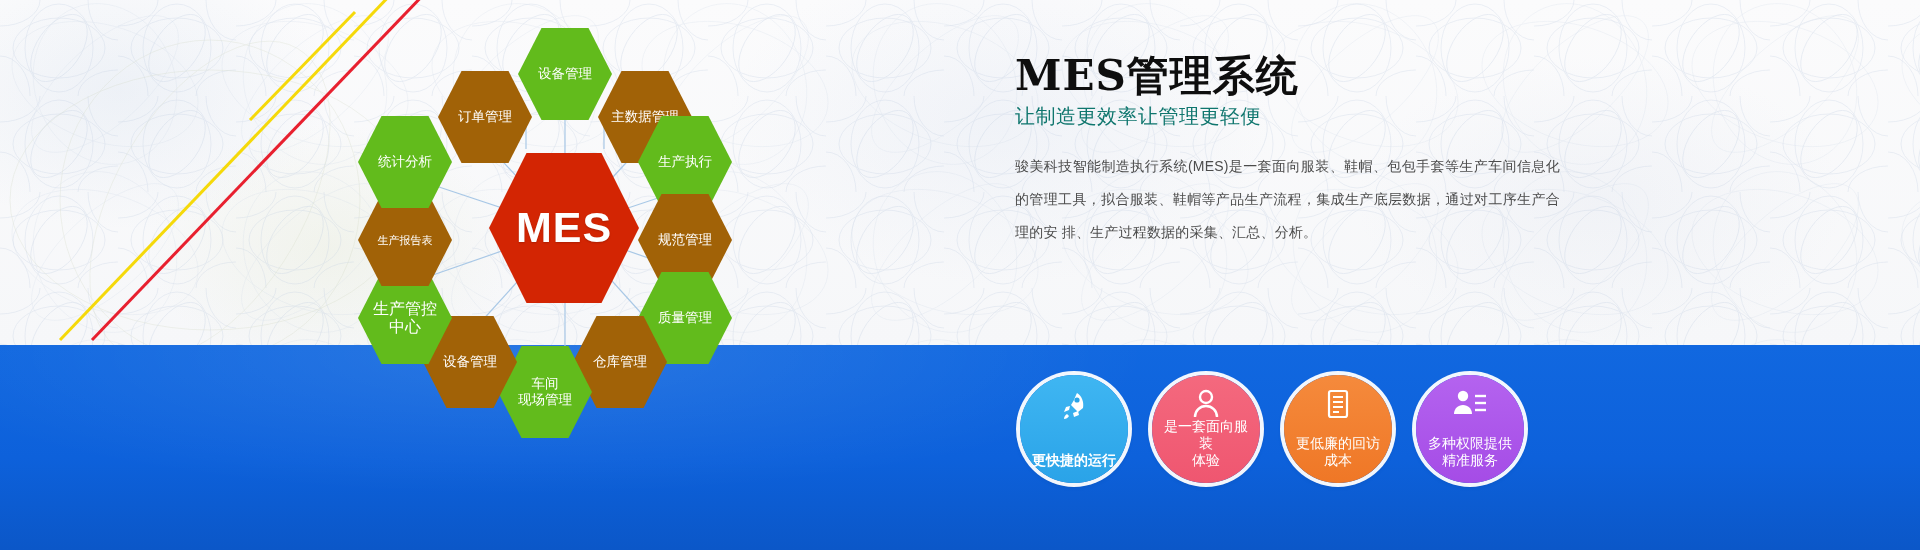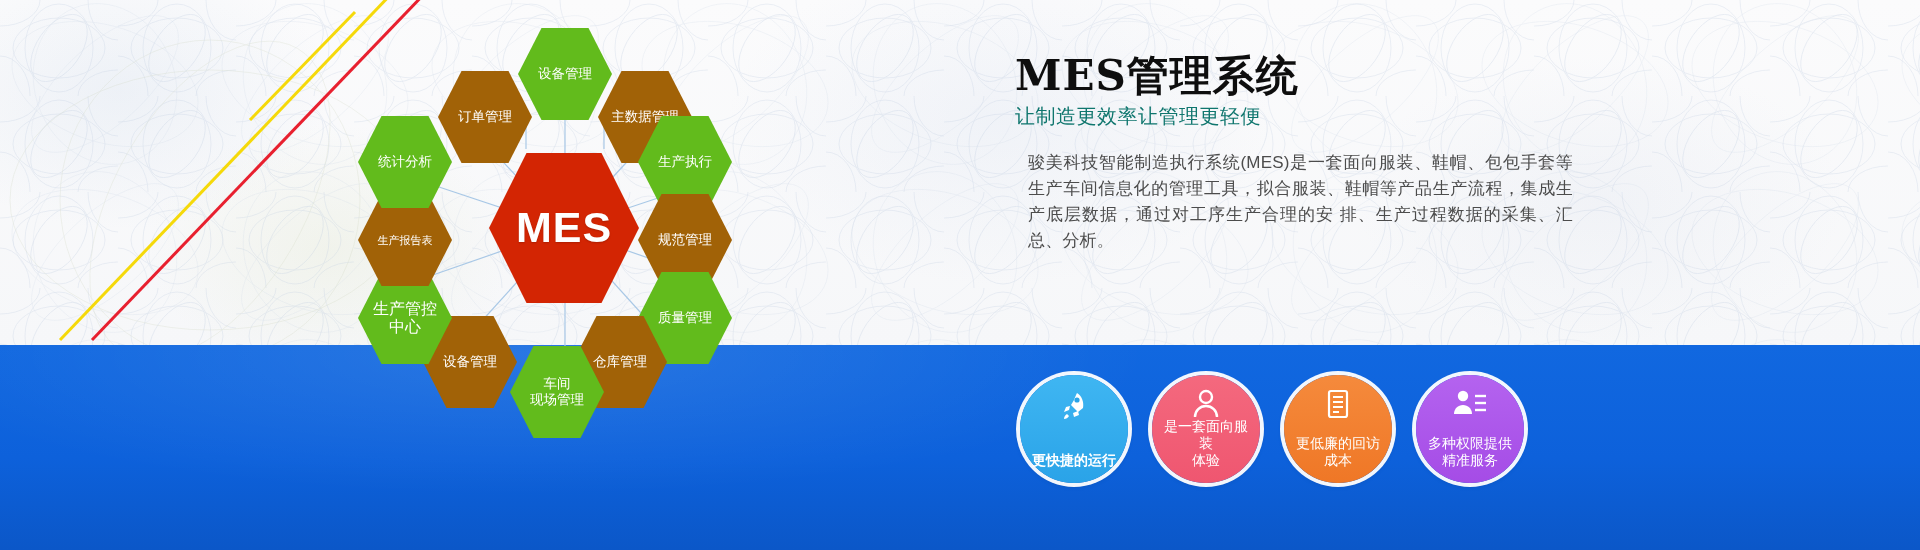--- a/index.html
+++ b/index.html
@@ -54,22 +54,22 @@
   #copy{position:absolute;left:1015px;top:55px;width:560px;}
   #title{
     font-family:"DejaVu Serif","Liberation Serif",serif;
     font-size:42px;font-weight:bold;color:#0e0e0e;letter-spacing:1px;line-height:1;
     margin:0 0 6px 0;
   }
   #subtitle{
     font-size:20px;color:#0f766e;letter-spacing:.5px;margin:0 0 20px 0;font-weight:400;
   }
   #para{
-    font-size:17px;color:#4c4c4c;line-height:26px;letter-spacing:.2px;
-    margin:13px;text-align:justify;width:545px;
+    font-size:14px;color:#4c4c4c;line-height:33px;letter-spacing:.2px;
+    margin:0;text-align:justify;width:545px;
   }
 
   
   #badges{position:absolute;left:1020px;top:375px;display:flex;gap:24px;}
   .badge{
     width:108px;height:108px;border-radius:50%;
     display:flex;flex-direction:column;align-items:center;justify-content:flex-end;
     color:#fff;text-align:center;position:relative;
     box-shadow:0 0 0 4px rgba(255,255,255,.95),0 2px 6px rgba(0,0,0,.18);
   }
@@ -155,21 +155,21 @@
     <div class="hex sm blue" style="left:268px;top:55px;">主数据管理</div>
 
     <div class="hex sm green" style="left:308px;top:100px;">生产执行</div>
 
     <div class="hex sm blue" style="left:308px;top:178px;">规范管理</div>
 
     <div class="hex sm green" style="left:308px;top:256px;">质量管理</div>
 
     <div class="hex sm blue" style="left:243px;top:300px;">仓库管理</div>
 
-    <div class="hex sm green" style="left:180px;top:330px;white-space:pre-line;">车间
+    <div class="hex sm green" style="left:168px;top:330px;white-space:pre-line;">车间
 现场管理</div>
 
     <div class="hex sm blue" style="left:93px;top:300px;">设备管理</div>
 
     <div class="hex sm green" style="left:28px;top:256px;white-space:pre-line;font-size:16px;">生产管控
 中心</div>
 
     <div class="hex sm blue" style="left:28px;top:178px;font-size:11px;">生产报告表</div>
 
     <div class="hex sm green" style="left:28px;top:100px;">统计分析</div>

